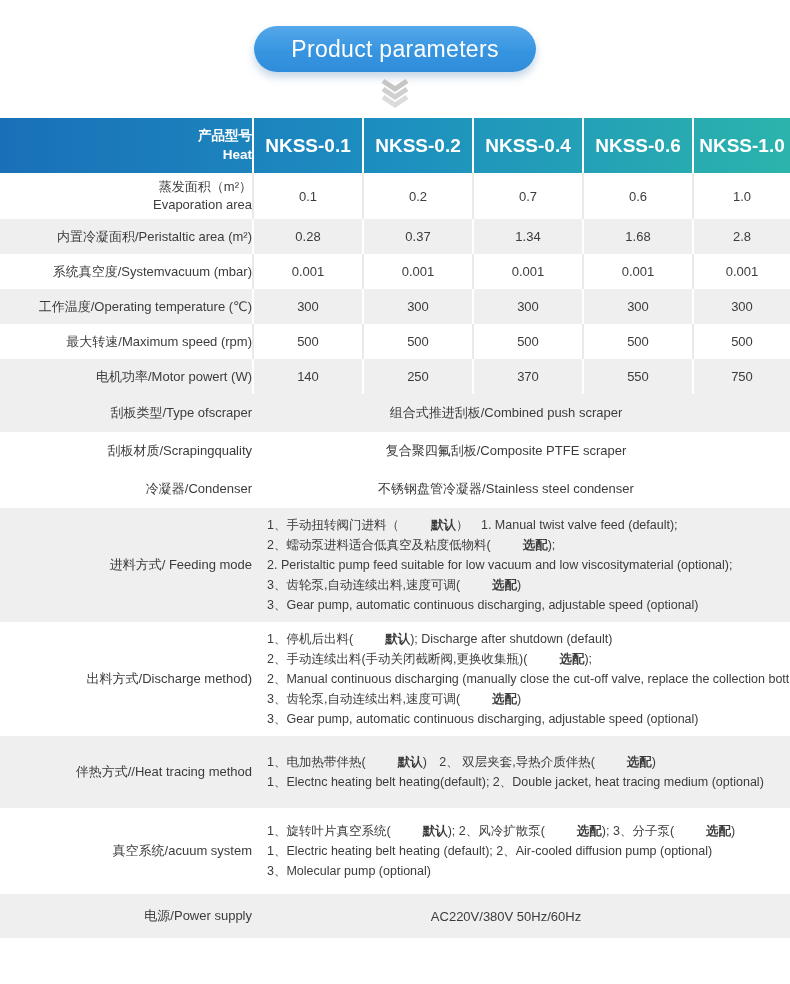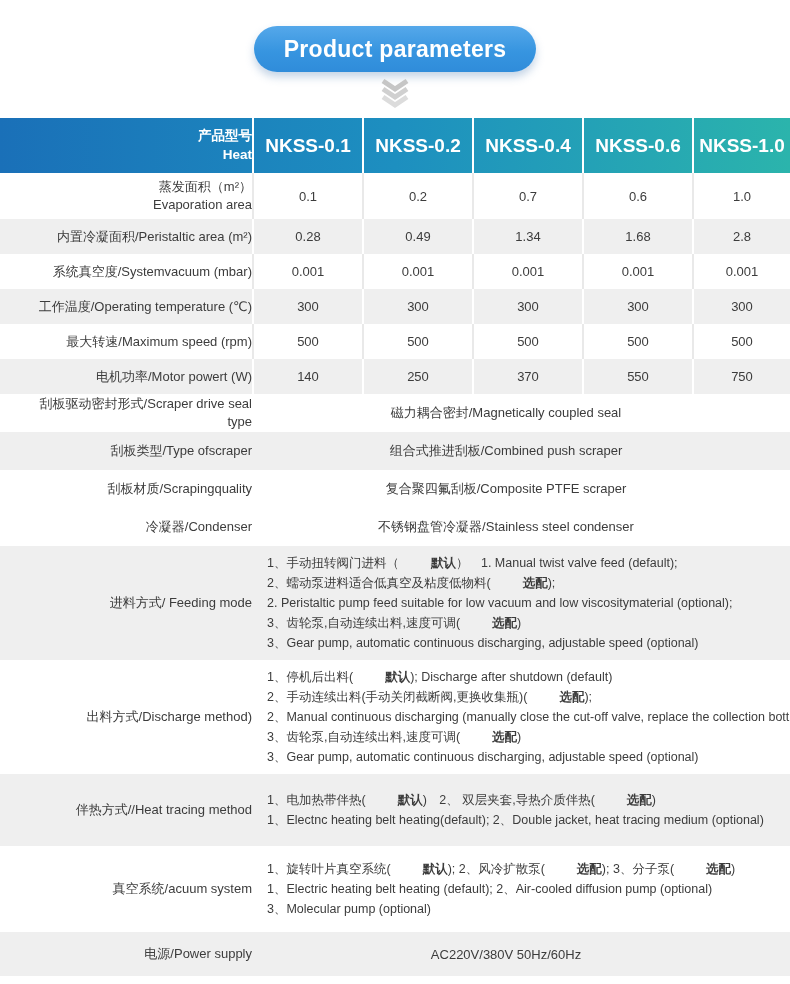--- a/index.html
+++ b/index.html
@@ -3,21 +3,21 @@
 <meta charset="utf-8">
 <style>
   html,body{margin:0;padding:0;background:#ffffff;}
   body{width:790px;min-height:984px;font-family:"Liberation Sans","DejaVu Sans",sans-serif;color:#3c3c3c;}
 
   
   .banner-wrap{padding-top:26px;}
   .banner{
     width:282px;height:46px;margin:0 auto;
     background:linear-gradient(180deg,#55a8ea 0%,#3795e0 55%,#2f8cda 100%);
-    border-radius:24px;color:#ffffff;font-size:23px;font-weight:700;
+    border-radius:24px;color:#ffffff;font-size:23px;font-weight:400;
     display:flex;align-items:center;justify-content:center;
     box-shadow:0 5px 9px rgba(125,160,200,0.45);
     letter-spacing:0.3px;
   }
   .chevrons{width:44px;margin:7px auto 9px;display:block;}
 
   
   table.params{border-collapse:separate;border-spacing:0;width:790px;table-layout:fixed;font-size:13px;}
   thead th{
     background:transparent;color:#ffffff;font-weight:700;height:55px;vertical-align:middle;padding:0;
@@ -88,21 +88,21 @@
         <td class="val">0.2</td>
         <td class="val">0.7</td>
         <td class="val">0.6</td>
         <td class="val">1.0</td>
       </tr>
       <tr class="alt h35">
         <td class="label-cell">
           <div>内置冷凝面积/Peristaltic area  (m²)</div>
         </td>
         <td class="val">0.28</td>
-        <td class="val">0.49</td>
+        <td class="val">0.37</td>
         <td class="val">1.34</td>
         <td class="val">1.68</td>
         <td class="val">2.8</td>
       </tr>
       <tr class="h35">
         <td class="label-cell">
           <div>系统真空度/Systemvacuum  (mbar)</div>
         </td>
         <td class="val">0.001</td>
         <td class="val">0.001</td>
@@ -133,26 +133,20 @@
       <tr class="alt h35">
         <td class="label-cell">
           <div>电机功率/Motor powert  (W)</div>
         </td>
         <td class="val">140</td>
         <td class="val">250</td>
         <td class="val">370</td>
         <td class="val">550</td>
         <td class="val">750</td>
       </tr>
-      <tr class="h38">
-        <td class="label-cell">
-          <div>刮板驱动密封形式/Scraper drive seal type</div>
-        </td>
-        <td colspan="5" class="span-val">磁力耦合密封/Magnetically coupled seal</td>
-      </tr>
       <tr class="alt h38">
         <td class="label-cell">
           <div>刮板类型/Type ofscraper</div>
         </td>
         <td colspan="5" class="span-val">组合式推进刮板/Combined push scraper</td>
       </tr>
       <tr class="h38">
         <td class="label-cell">
           <div>刮板材质/Scrapingquality</div>
         </td>

